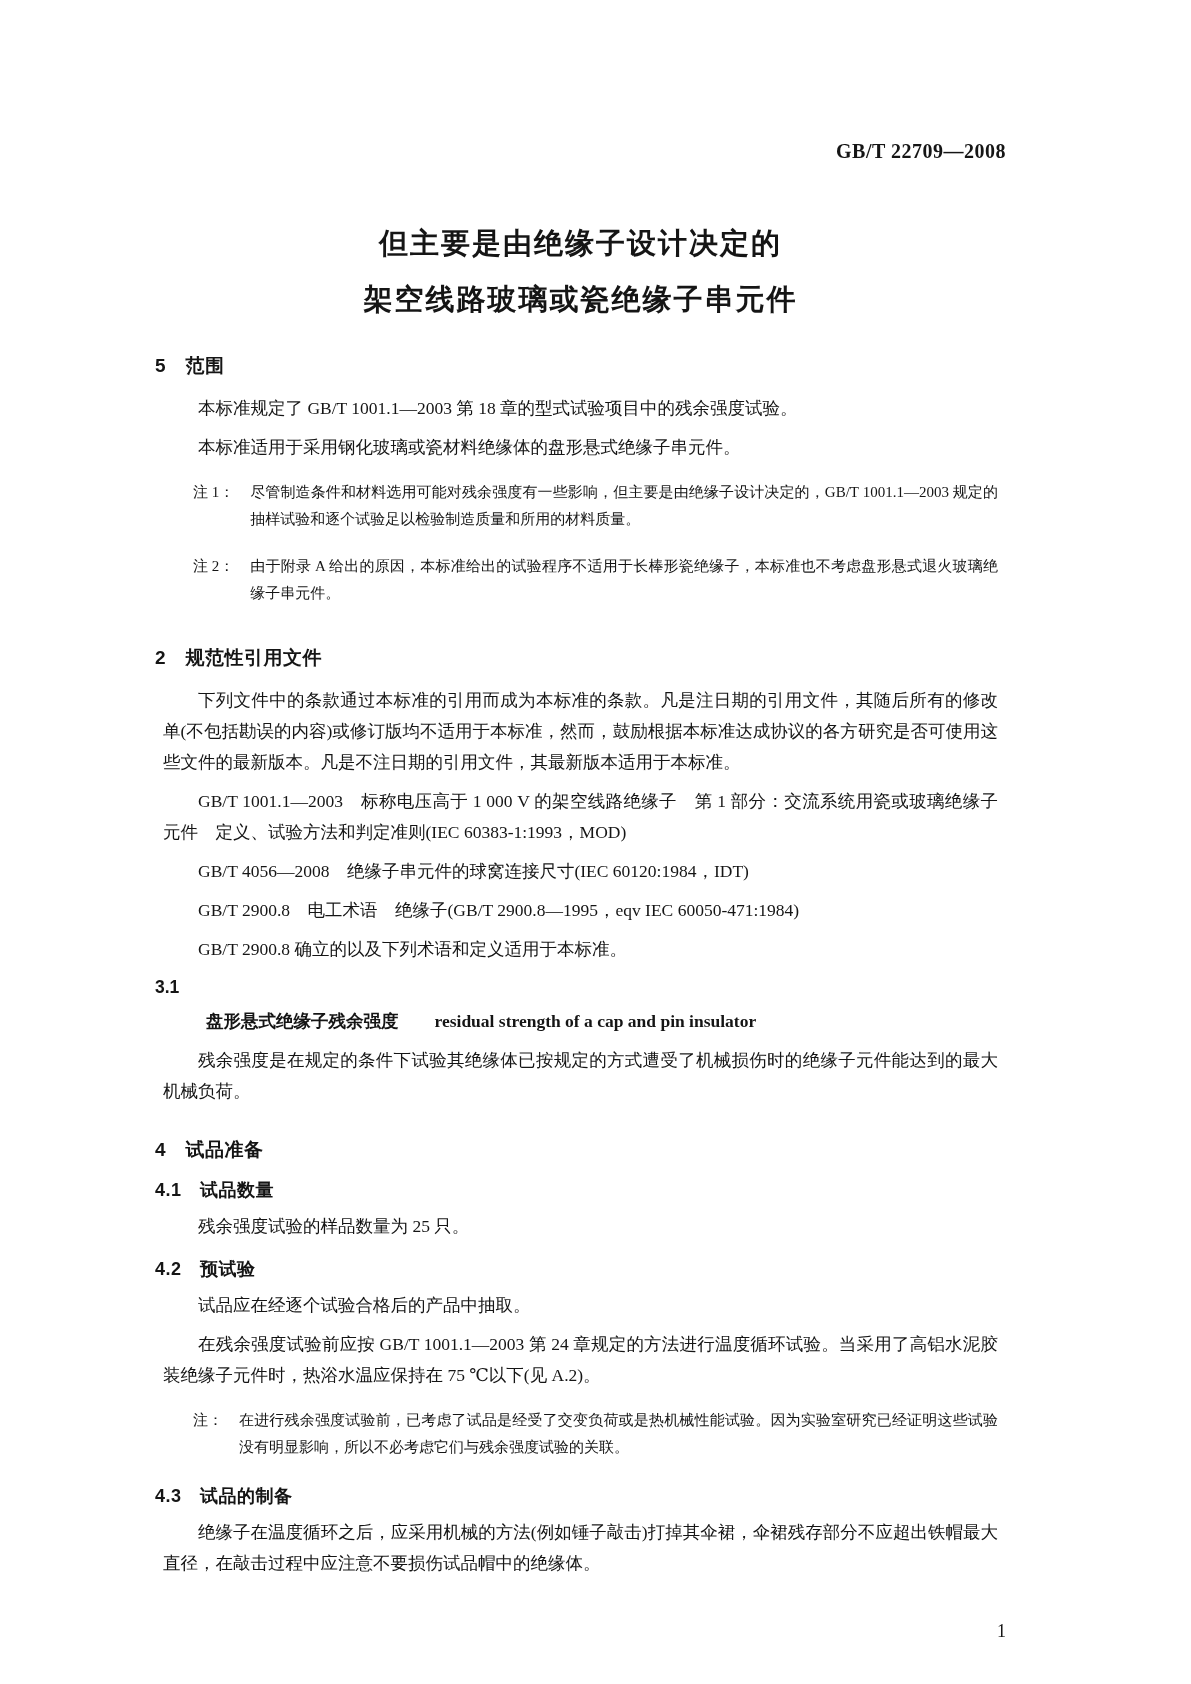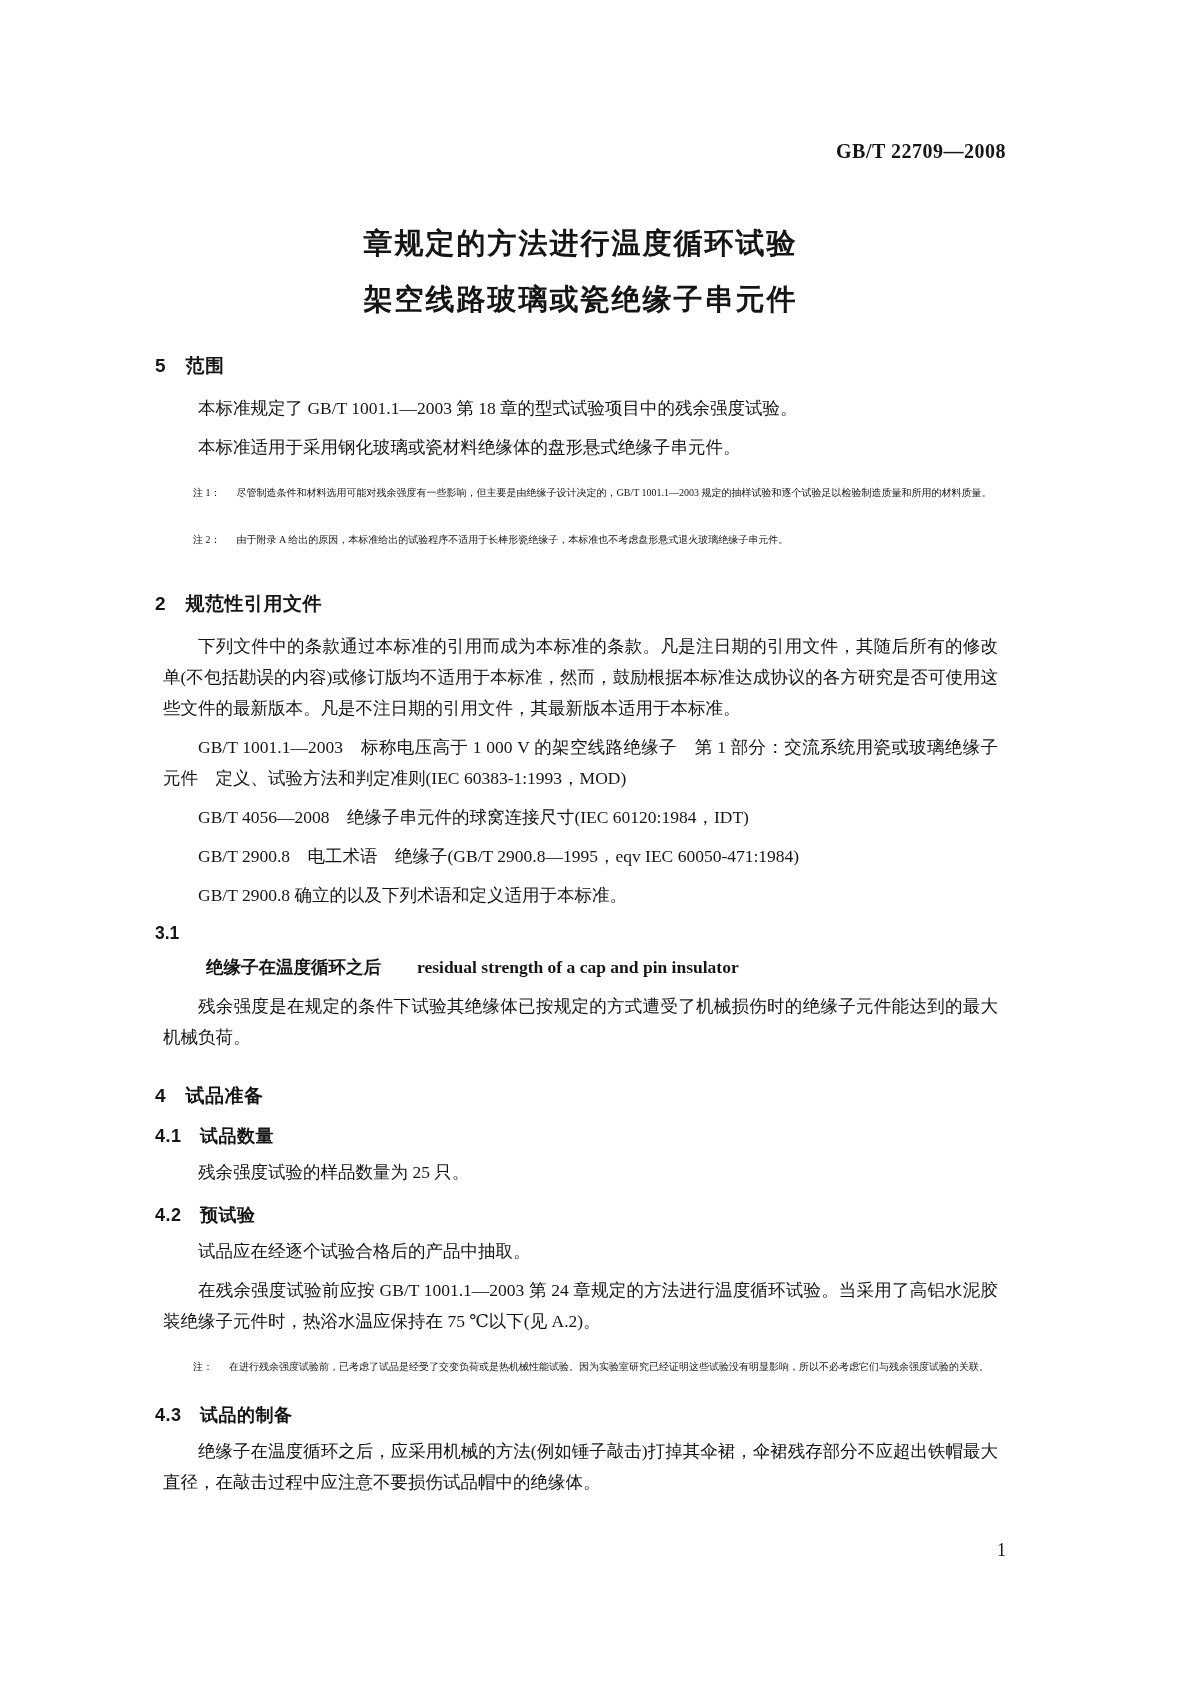--- a/index.html
+++ b/index.html
@@ -67,42 +67,42 @@
     font-size: 17.5px;
     line-height: 31px;
     padding-left: 2em;
     font-weight: bold;
   }
   .term-zh { font-family: "Liberation Sans", "DejaVu Sans", sans-serif; }
   .term-en { font-family: "Liberation Serif", "DejaVu Serif", serif; margin-left: 28px; }
   .note {
     display: flex;
     margin: 4px 0 4px 30px;
-    font-size: 10px;
+    font-size: 15px;
     line-height: 27px;
     text-align: justify;
   }
   .note-label { flex: 0 0 auto; white-space: pre; }
   .note-text { flex: 1 1 auto; }
   .page-number {
     margin-top: 42px;
     text-align: right;
     font-size: 18px;
   }
 </style>
 </head>
 <body>
 
 <div class="page">
   <div class="content">
 
     <div class="doc-number">GB/T 22709—2008</div>
 
     <div class="doc-title">
-      <div>章规定的方法进行温度循环试验</div>
+      <div>但主要是由绝缘子设计决定的</div>
       <div>架空线路玻璃或瓷绝缘子串元件</div>
     </div>
 
     <section>
       <h2 class="sec-heading">5　范围</h2>
       <p class="para">本标准规定了 GB/T 1001.1—2003 第 18 章的型式试验项目中的残余强度试验。</p>
       <p class="para">本标准适用于采用钢化玻璃或瓷材料绝缘体的盘形悬式绝缘子串元件。</p>
       <div class="note">
         <span class="note-label">注 1：</span>
         <span class="note-text">尽管制造条件和材料选用可能对残余强度有一些影响，但主要是由绝缘子设计决定的，GB/T 1001.1—2003 规定的抽样试验和逐个试验足以检验制造质量和所用的材料质量。</span>
@@ -118,21 +118,21 @@
       <p class="para">下列文件中的条款通过本标准的引用而成为本标准的条款。凡是注日期的引用文件，其随后所有的修改单(不包括勘误的内容)或修订版均不适用于本标准，然而，鼓励根据本标准达成协议的各方研究是否可使用这些文件的最新版本。凡是不注日期的引用文件，其最新版本适用于本标准。</p>
       <p class="para">GB/T 1001.1—2003　标称电压高于 1 000 V 的架空线路绝缘子　第 1 部分：交流系统用瓷或玻璃绝缘子元件　定义、试验方法和判定准则(IEC 60383-1:1993，MOD)</p>
       <p class="para">GB/T 4056—2008　绝缘子串元件的球窝连接尺寸(IEC 60120:1984，IDT)</p>
       <p class="para">GB/T 2900.8　电工术语　绝缘子(GB/T 2900.8—1995，eqv IEC 60050-471:1984)</p>
     </section>
 
     <section>
       <p class="para">GB/T 2900.8 确立的以及下列术语和定义适用于本标准。</p>
       <h3 class="clause-number">3.1</h3>
       <p class="term-line">
-        <span class="term-zh">绝缘子在温度循环之后</span><span class="term-en">residual strength of a cap and pin insulator</span>
+        <span class="term-zh">盘形悬式绝缘子残余强度</span><span class="term-en">residual strength of a cap and pin insulator</span>
       </p>
       <p class="para">残余强度是在规定的条件下试验其绝缘体已按规定的方式遭受了机械损伤时的绝缘子元件能达到的最大机械负荷。</p>
     </section>
 
     <section>
       <h2 class="sec-heading">4　试品准备</h2>
 
       <h3 class="sub-heading">4.1　试品数量</h3>
       <p class="para">残余强度试验的样品数量为 25 只。</p>
 

